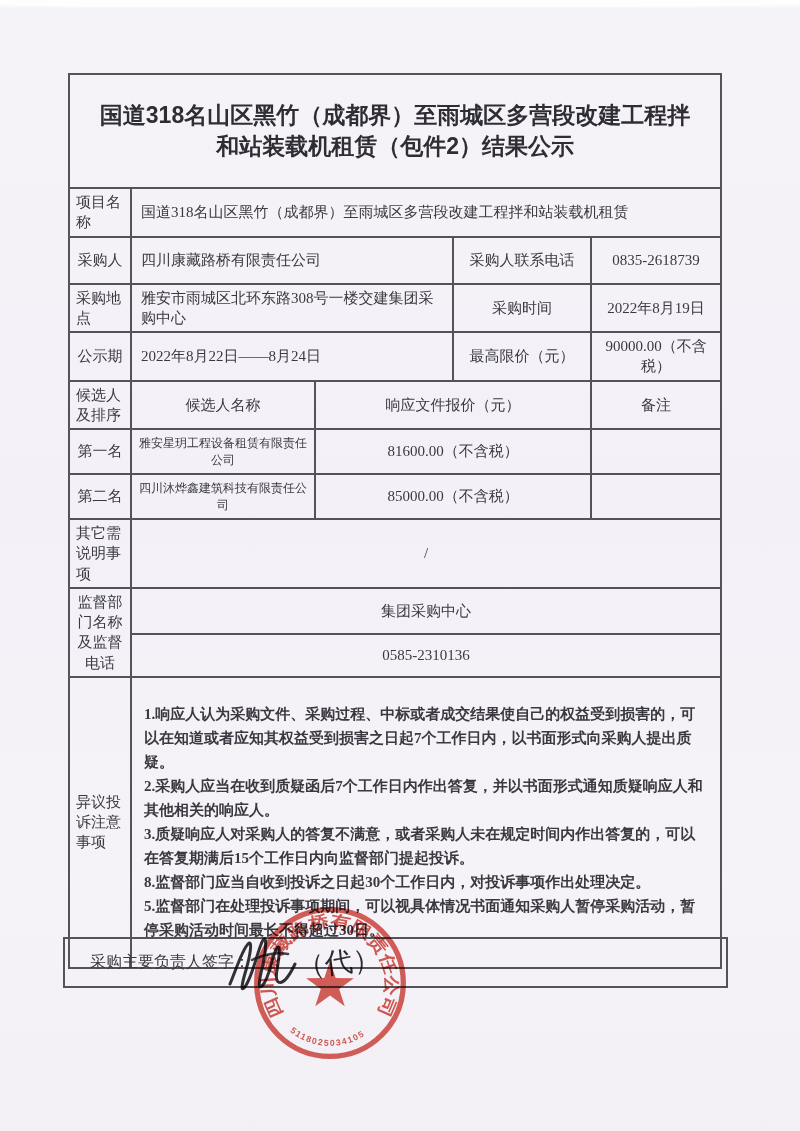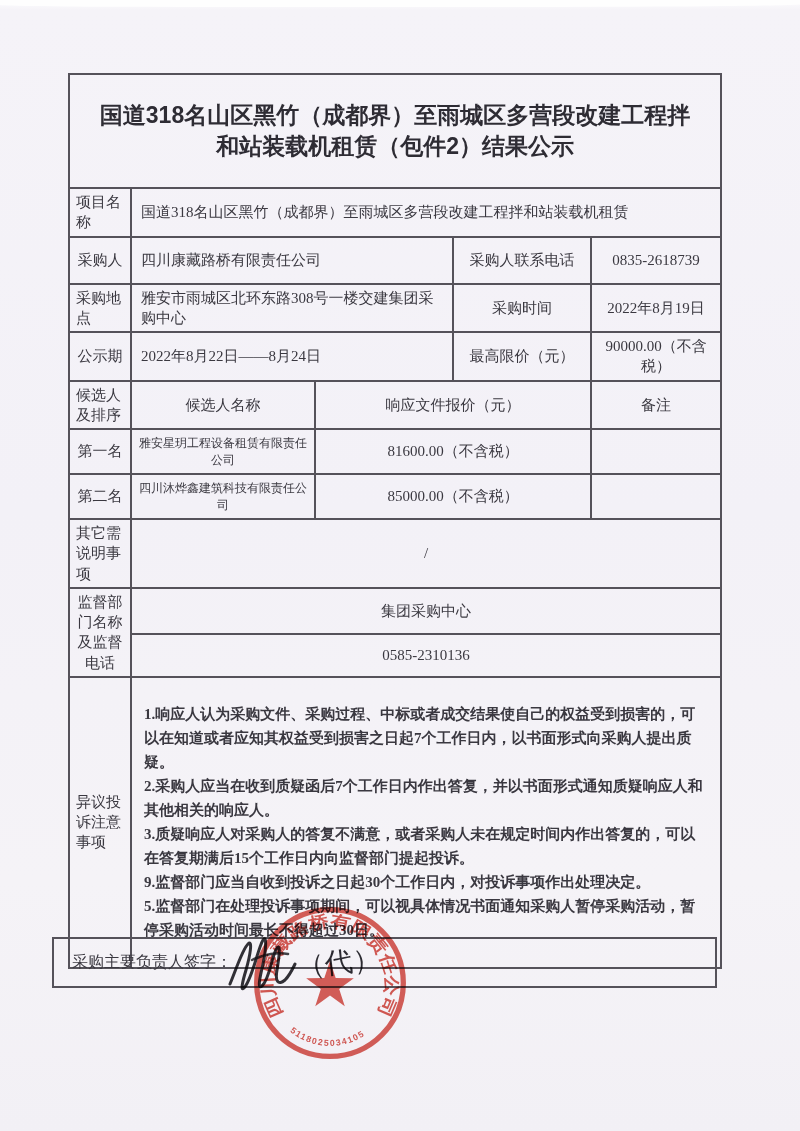--- a/index.html
+++ b/index.html
@@ -38,25 +38,25 @@
     margin-top: 35px;
   }
   .lbl { text-align: left; }
   .lbl-c { text-align: center; }
   .val { text-align: left; padding-left: 9px !important; }
   .val-c { text-align: center; }
   .hdr { text-align: center; }
   .obj-cell { padding: 14px 12px !important; vertical-align: middle; font-weight: bold; }
   .obj-item { line-height: 24px; text-align: left; }
   .sign-box {
-    position: absolute; left: 52px; top: 937px; width: 665px; height: 51px;
+    position: absolute; left: 63px; top: 937px; width: 665px; height: 51px;
     border: 2px solid #55525a;
     display: flex; align-items: center;
     font-size: 16px; color: #3a3840;
-    padding-left: 18px;
+    padding-left: 25px;
   }
   .seal-wrap {
     position: absolute; left: 248px; top: 901px; width: 164px; height: 164px;
     mix-blend-mode: multiply; opacity: 0.92;
     pointer-events: none;
   }
   .sign-ink {
     position: absolute; left: 222px; top: 926px; width: 160px; height: 84px;
     mix-blend-mode: multiply;
     pointer-events: none;
@@ -130,21 +130,21 @@
     </tr>
     <tr style="height:39px">
       <td colspan="4" class="val-c">0585-2310136</td>
     </tr>
     <tr style="height:291px">
       <td class="lbl">异议投诉注意事项</td>
       <td colspan="4" class="obj-cell">
         <div class="obj-item">1.响应人认为采购文件、采购过程、中标或者成交结果使自己的权益受到损害的，可以在知道或者应知其权益受到损害之日起7个工作日内，以书面形式向采购人提出质疑。</div>
         <div class="obj-item">2.采购人应当在收到质疑函后7个工作日内作出答复，并以书面形式通知质疑响应人和其他相关的响应人。</div>
         <div class="obj-item">3.质疑响应人对采购人的答复不满意，或者采购人未在规定时间内作出答复的，可以在答复期满后15个工作日内向监督部门提起投诉。</div>
-        <div class="obj-item">9.监督部门应当自收到投诉之日起30个工作日内，对投诉事项作出处理决定。</div>
+        <div class="obj-item">8.监督部门应当自收到投诉之日起30个工作日内，对投诉事项作出处理决定。</div>
         <div class="obj-item">5.监督部门在处理投诉事项期间，可以视具体情况书面通知采购人暂停采购活动，暂停采购活动时间最长不得超过30日。</div>
       </td>
     </tr>
   </tbody>
 </table>
 
 <div class="sign-box">
   <span>采购主要负责人签字：</span>
 </div>
 

